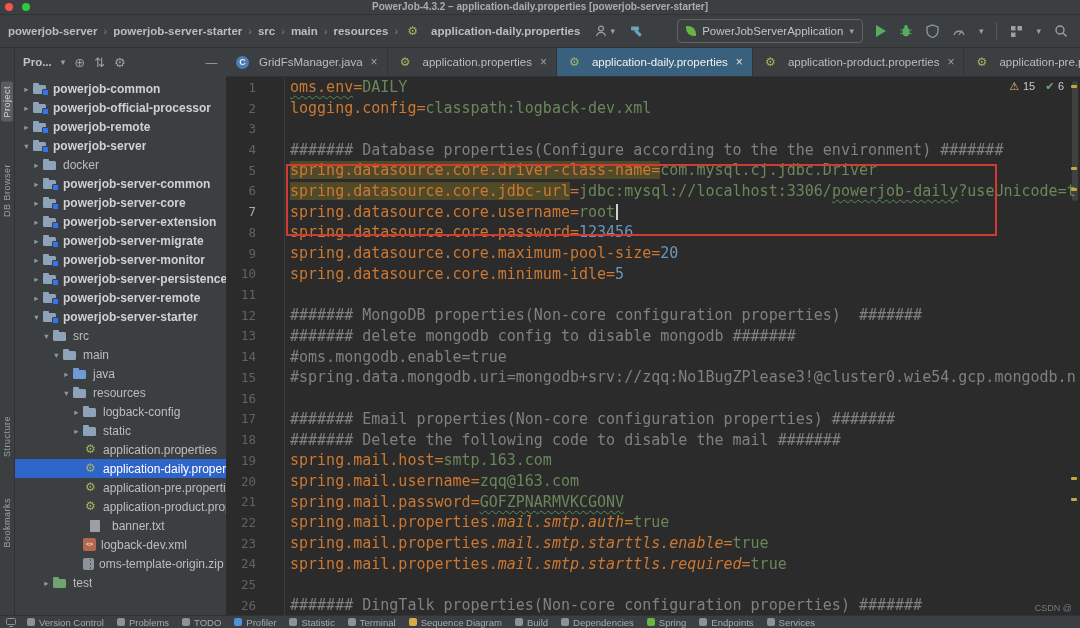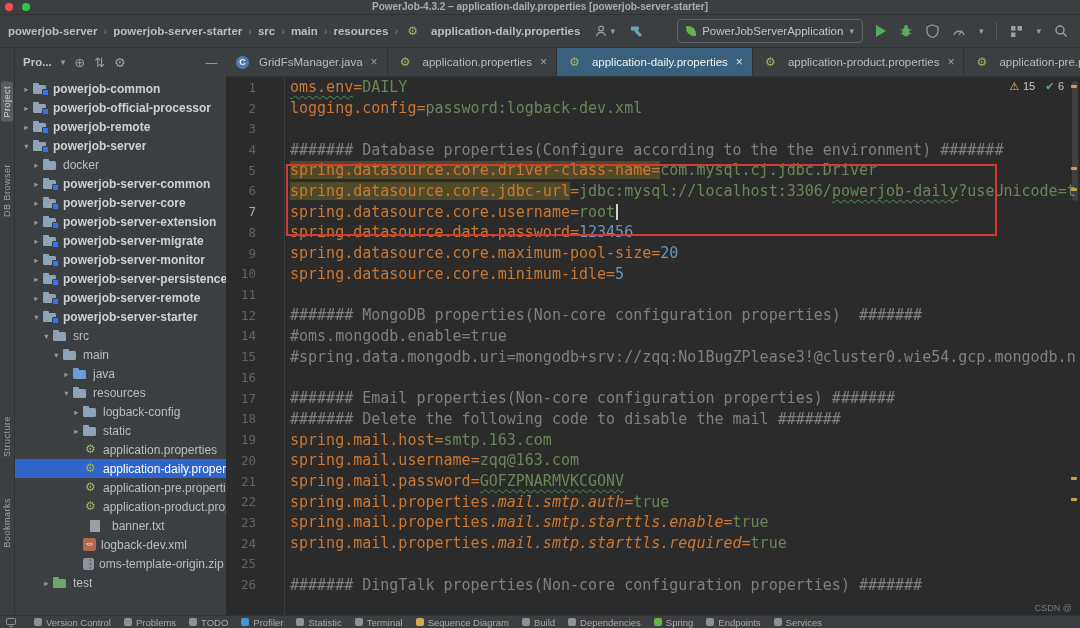--- a/index.html
+++ b/index.html
@@ -80,21 +80,21 @@
   .caret2{display:inline-block;width:1.5px;height:16px;background:#d0d0d0;vertical-align:-3px;margin-left:1px;}
   .anno{position:absolute;left:60px;top:87px;width:707px;height:68px;border:2px solid #d23b31;z-index:9;pointer-events:none;}
   .inspections{position:absolute;top:3px;right:16px;display:flex;align-items:center;gap:10px;font-size:11px;color:#c7cbce;z-index:8;}
   .inspections .w{color:#e8bf6a;font-family:"DejaVu Sans",sans-serif;}
   .inspections .g{color:#6aab73;font-family:"DejaVu Sans",sans-serif;}
   .thumb{position:absolute;right:2px;top:4px;width:6px;height:120px;background:rgba(255,255,255,0.10);border-radius:3px;}
   .tick{position:absolute;right:3px;width:6px;height:3px;background:#c9a53f;border-radius:1px;}
   .watermark{position:absolute;right:8px;bottom:2px;font-size:9px;color:#75797b;z-index:10;}
   
   .statusbar{height:13px;background:#3c3f41;border-top:1px solid #323232;display:flex;align-items:center;
-      padding:0 6px;box-sizing:border-box;gap:18px;overflow:hidden;}
+      padding:0 6px;box-sizing:border-box;gap:11px;overflow:hidden;}
   .sitem{display:flex;align-items:center;gap:4px;font-size:9.5px;color:#a7abae;white-space:nowrap;}
   .sico{width:8px;height:8px;border-radius:2px;display:inline-block;}
   
   svg{display:block;}
 </style>
 </head>
 <body>
 
 <div id="app">
 
@@ -388,21 +388,21 @@
           </div>
         </div>
       <div class="editor">
         <div id="code">
             <div class="line">
               <span class="ln">1</span>
               <span class="codes"><span class="tk tu">oms.env</span><span class="teq">=</span><span class="tv">DAILY</span></span>
             </div>
             <div class="line">
               <span class="ln">2</span>
-              <span class="codes"><span class="tk">logging.config</span><span class="teq">=</span><span class="tv">password:logback-dev.xml</span></span>
+              <span class="codes"><span class="tk">logging.config</span><span class="teq">=</span><span class="tv">classpath:logback-dev.xml</span></span>
             </div>
             <div class="line">
               <span class="ln">3</span>
               <span class="codes"></span>
             </div>
             <div class="line">
               <span class="ln">4</span>
               <span class="codes"><span class="tc">####### Database properties(Configure according to the the environment) #######</span></span>
             </div>
             <div class="line">
@@ -412,37 +412,41 @@
             <div class="line">
               <span class="ln">6</span>
               <span class="codes"><span class="tk thl">spring.datasource.core.jdbc-url</span><span class="teq">=</span><span class="tv">jdbc:mysql://localhost:3306/</span><span class="tv tu">powerjob-daily</span><span class="tv">?useUnicode=t</span></span>
             </div>
             <div class="line">
               <span class="ln cur">7</span>
               <span class="codes"><span class="tk">spring.datasource.core.username</span><span class="teq">=</span><span class="tv">root</span><span class="caret2"></span></span>
             </div>
             <div class="line">
               <span class="ln">8</span>
-              <span class="codes"><span class="tk">spring.datasource.data.password</span><span class="teq">=</span><span class="tn">123456</span></span>
+              <span class="codes"><span class="tk">spring.datasource.core.password</span><span class="teq">=</span><span class="tn">123456</span></span>
             </div>
             <div class="line">
               <span class="ln">9</span>
               <span class="codes"><span class="tk">spring.datasource.core.maximum-pool-size</span><span class="teq">=</span><span class="tn">20</span></span>
             </div>
             <div class="line">
               <span class="ln">10</span>
               <span class="codes"><span class="tk">spring.datasource.core.minimum-idle</span><span class="teq">=</span><span class="tn">5</span></span>
             </div>
             <div class="line">
               <span class="ln">11</span>
               <span class="codes"></span>
             </div>
             <div class="line">
               <span class="ln">12</span>
               <span class="codes"><span class="tc">####### MongoDB properties(Non-core configuration properties)  #######</span></span>
+            </div>
+            <div class="line">
+              <span class="ln">13</span>
+              <span class="codes"><span class="tc">####### delete mongodb config to disable mongodb #######</span></span>
             </div>
             <div class="line">
               <span class="ln">14</span>
               <span class="codes"><span class="tc">#oms.mongodb.enable=true</span></span>
             </div>
             <div class="line">
               <span class="ln">15</span>
               <span class="codes"><span class="tc">#spring.data.mongodb.uri=mongodb+srv://zqq:No1BugZPlease3!@cluster0.wie54.gcp.mongodb.n</span></span>
             </div>
             <div class="line">

